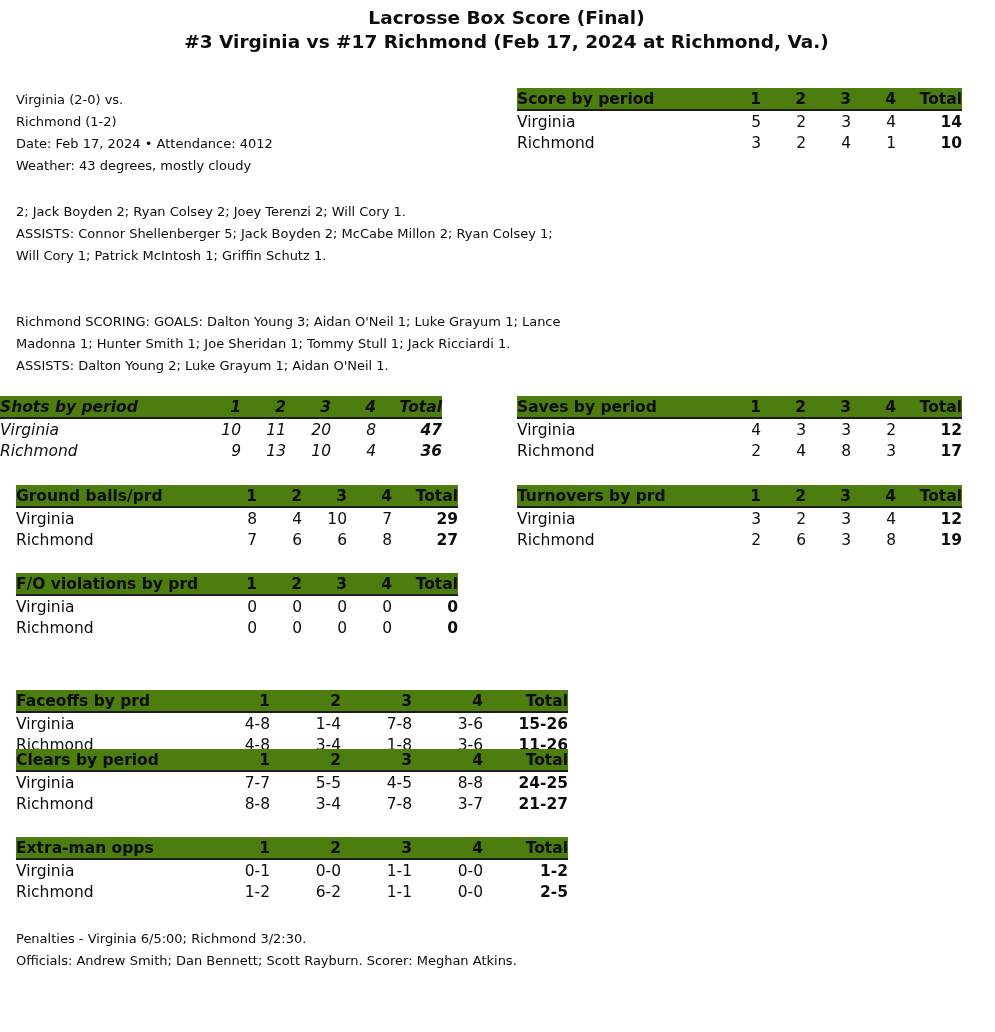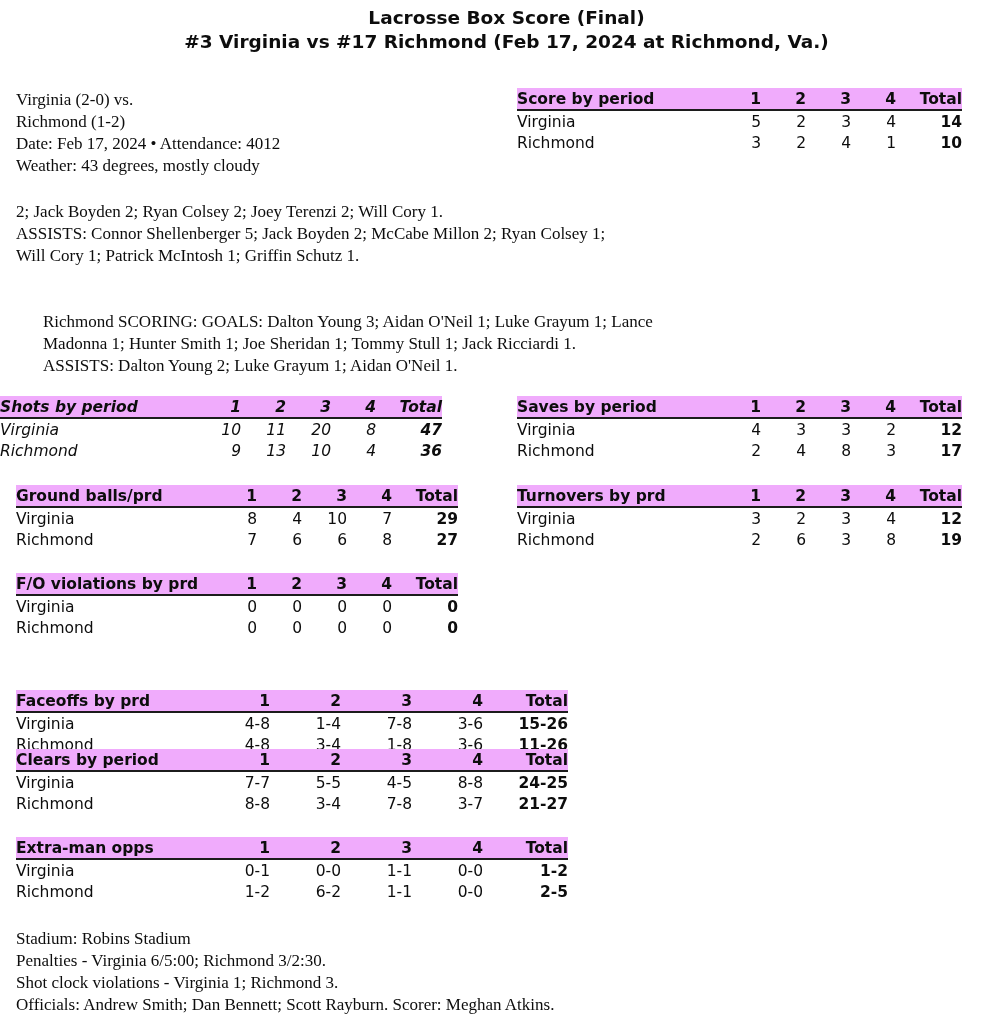--- a/index.html
+++ b/index.html
@@ -16,52 +16,51 @@
     background:#ffffff;
     overflow:hidden;
   }
   .title-block {
     position:absolute; left:9px; top:6px; width:100%;
     text-align:center; font-weight:bold;
     font-size:18.5px; line-height:24px;
   }
   .text-block {
     position:absolute;
-    font-size:17px; line-height:22px;
+    font-size:13px; line-height:22px;
     white-space:nowrap;
-    font-family:Liberation Serif, serif;
   }
   .tline { height:22px; }
   
   .table-holder { position:absolute; }
   table.stat-table {
     border-collapse:collapse; width:100%; table-layout:fixed;
     font-size:15.5px;
   }
   table.stat-table th, table.stat-table td {
     height:22px; padding:0; vertical-align:middle; white-space:nowrap;
     font-weight:normal;
   }
-  table.stat-table thead tr { background:#f0abfc; }
+  table.stat-table thead tr { background:#4d7c0f; }
   table.stat-table thead th {
     font-weight:bold;
     border-bottom:2px solid #1c1c1c;
   }
   table.stat-table .lbl { text-align:left; }
   table.stat-table .num, table.stat-table .tot { text-align:right; }
   table.stat-table td.tot { font-weight:bold; }
   .table-holder.small .num { width:45px; }
   .table-holder.small .tot { width:66px; }
   .table-holder.wide .num  { width:71px; }
   .table-holder.wide .tot  { width:85px; }
   
   #game-info        { left:16px;  top:89px; }
   #score-holder     { left:517px; top:88px;  width:445px; }
   #virginia-scoring { left:16px;  top:201px; }
-  #richmond-scoring { left:16px;  top:311px;margin-left:27px; }
+  #richmond-scoring { left:16px;  top:311px; }
   #shots-holder     { left:0;  top:396px; width:442px;font-style:italic; }
   #saves-holder     { left:517px; top:396px; width:445px; }
   #ground-holder    { left:16px;  top:485px; width:442px; }
   #turnovers-holder { left:517px; top:485px; width:445px; }
   #fo-holder        { left:16px;  top:573px; width:442px; }
   #faceoffs-holder  { left:16px;  top:661px; width:552px;margin-top:29px; }
   #clears-holder    { left:16px;  top:749px; width:552px; }
   #extra-holder     { left:16px;  top:837px; width:552px; }
   #game-notes       { left:16px;  top:928px; }
 </style>
@@ -385,19 +384,17 @@
             <td class="num">6-2</td>
             <td class="num">1-1</td>
             <td class="num">0-0</td>
             <td class="tot">2-5</td>
           </tr>
         </tbody>
       </table>
     </div>
 
   <div id="game-notes" class="text-block">
-      <div class="tline">Stadium: Robins Stadium</div>
       <div class="tline">Penalties - Virginia 6/5:00; Richmond 3/2:30.</div>
-      <div class="tline">Shot clock violations - Virginia 1; Richmond 3.</div>
       <div class="tline">Officials: Andrew Smith; Dan Bennett; Scott Rayburn. Scorer: Meghan Atkins.</div>
     </div>
 
 </div>
 
 </body></html>

